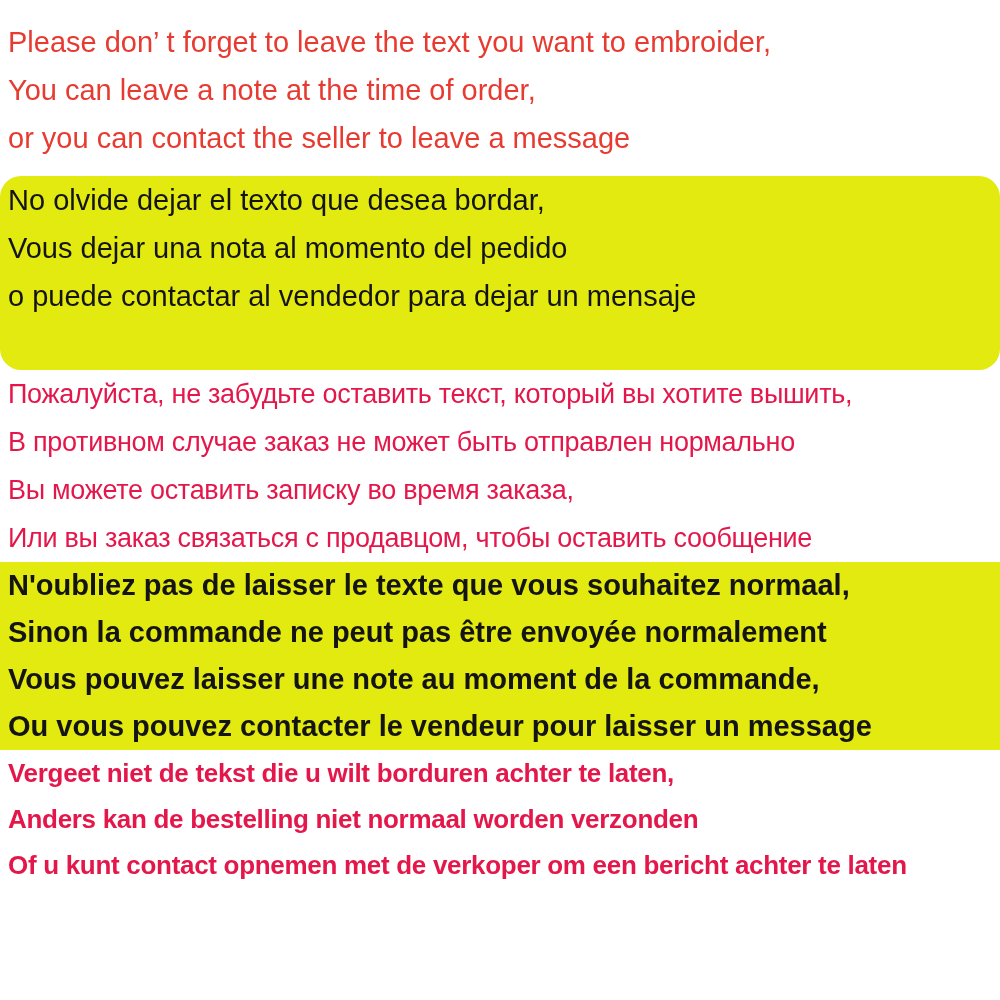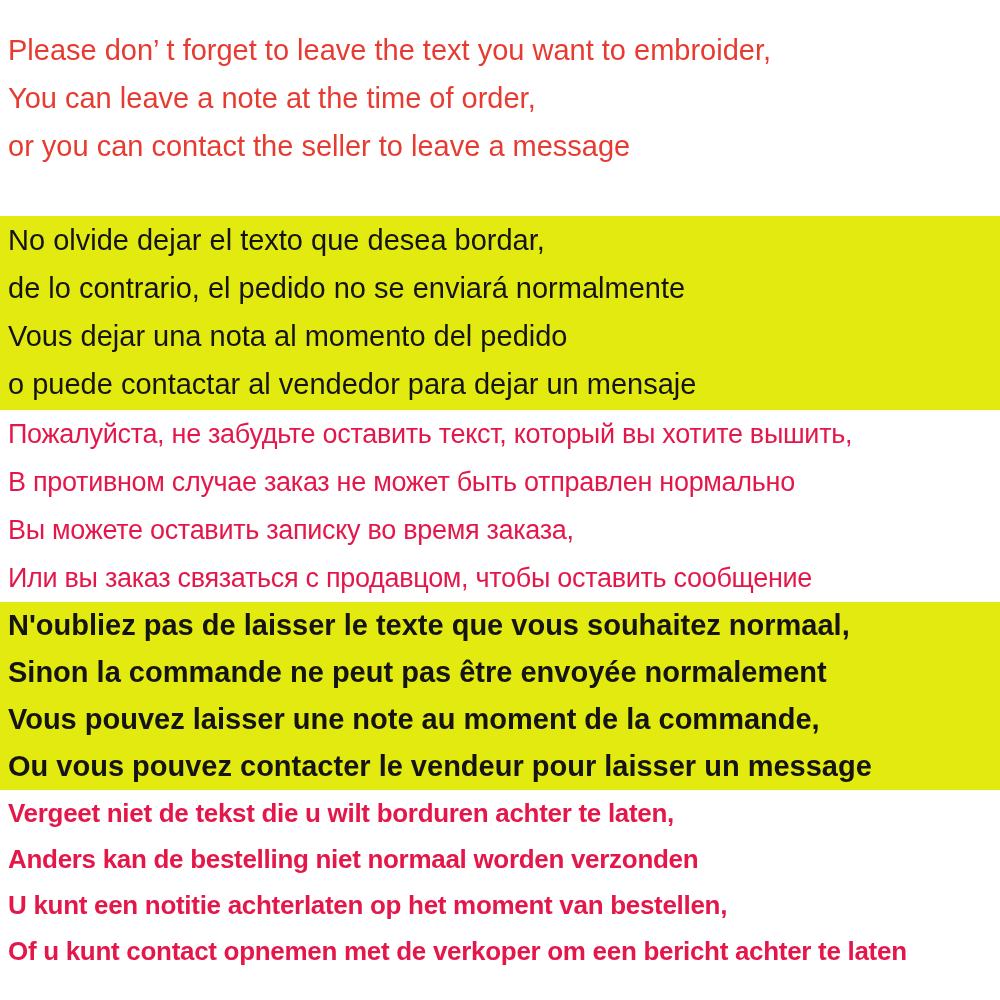--- a/index.html
+++ b/index.html
@@ -27,35 +27,36 @@
     width: 100%;
     padding-left: 8px;
   }
   .line {
     display: flex;
     align-items: center;
     white-space: nowrap;
   }
   
   .sec-en {
-    height: 216px;
-    padding-top: 26px;
+    height: 176px;
+    padding-top: 18px;
     background: var(--page-bg);
     color: var(--english-red);
     font-size: 29px;
     font-weight: 400;
   }
   .sec-en .line { height: 48px; }
   
   .sec-es {
     height: 194px;
     background: var(--highlight-yellow);
     color: var(--text-black);
     font-size: 29px;
     font-weight: 400;
+    border-radius: 21px;
   }
   .sec-es .line { height: 48px; }
   
   .sec-ru {
     height: 192px;
     background: var(--page-bg);
     color: var(--accent-crimson);
     font-size: 27px;
     font-weight: 400;
     letter-spacing: -0.3px;
@@ -87,21 +88,20 @@
 <div class="notice">
 
   <div class="section sec-en">
     <div class="line">Please don’ t forget to leave the text you want to embroider,</div>
     <div class="line">You can leave a note at the time of order,</div>
     <div class="line">or you can contact the seller to leave a message</div>
   </div>
 
   <div class="section sec-es">
     <div class="line">No olvide dejar el texto que desea bordar,</div>
-    <div class="line">de lo contrario, el pedido no se enviará normalmente</div>
     <div class="line">Vous dejar una nota al momento del pedido</div>
     <div class="line">o puede contactar al vendedor para dejar un mensaje</div>
   </div>
 
   <div class="section sec-ru">
     <div class="line">Пожалуйста, не забудьте оставить текст, который вы хотите вышить,</div>
     <div class="line">В противном случае заказ не может быть отправлен нормально</div>
     <div class="line">Вы можете оставить записку во время заказа,</div>
     <div class="line">Или вы заказ связаться с продавцом, чтобы оставить сообщение</div>
   </div>
@@ -109,17 +109,16 @@
   <div class="section sec-fr">
     <div class="line">N'oubliez pas de laisser le texte que vous souhaitez normaal,</div>
     <div class="line">Sinon la commande ne peut pas être envoyée normalement</div>
     <div class="line">Vous pouvez laisser une note au moment de la commande,</div>
     <div class="line">Ou vous pouvez contacter le vendeur pour laisser un message</div>
   </div>
 
   <div class="section sec-nl">
     <div class="line">Vergeet niet de tekst die u wilt borduren achter te laten,</div>
     <div class="line">Anders kan de bestelling niet normaal worden verzonden</div>
-    <div class="line">U kunt een notitie achterlaten op het moment van bestellen,</div>
     <div class="line">Of u kunt contact opnemen met de verkoper om een bericht achter te laten</div>
   </div>
 
 </div>
 
 </body></html>

